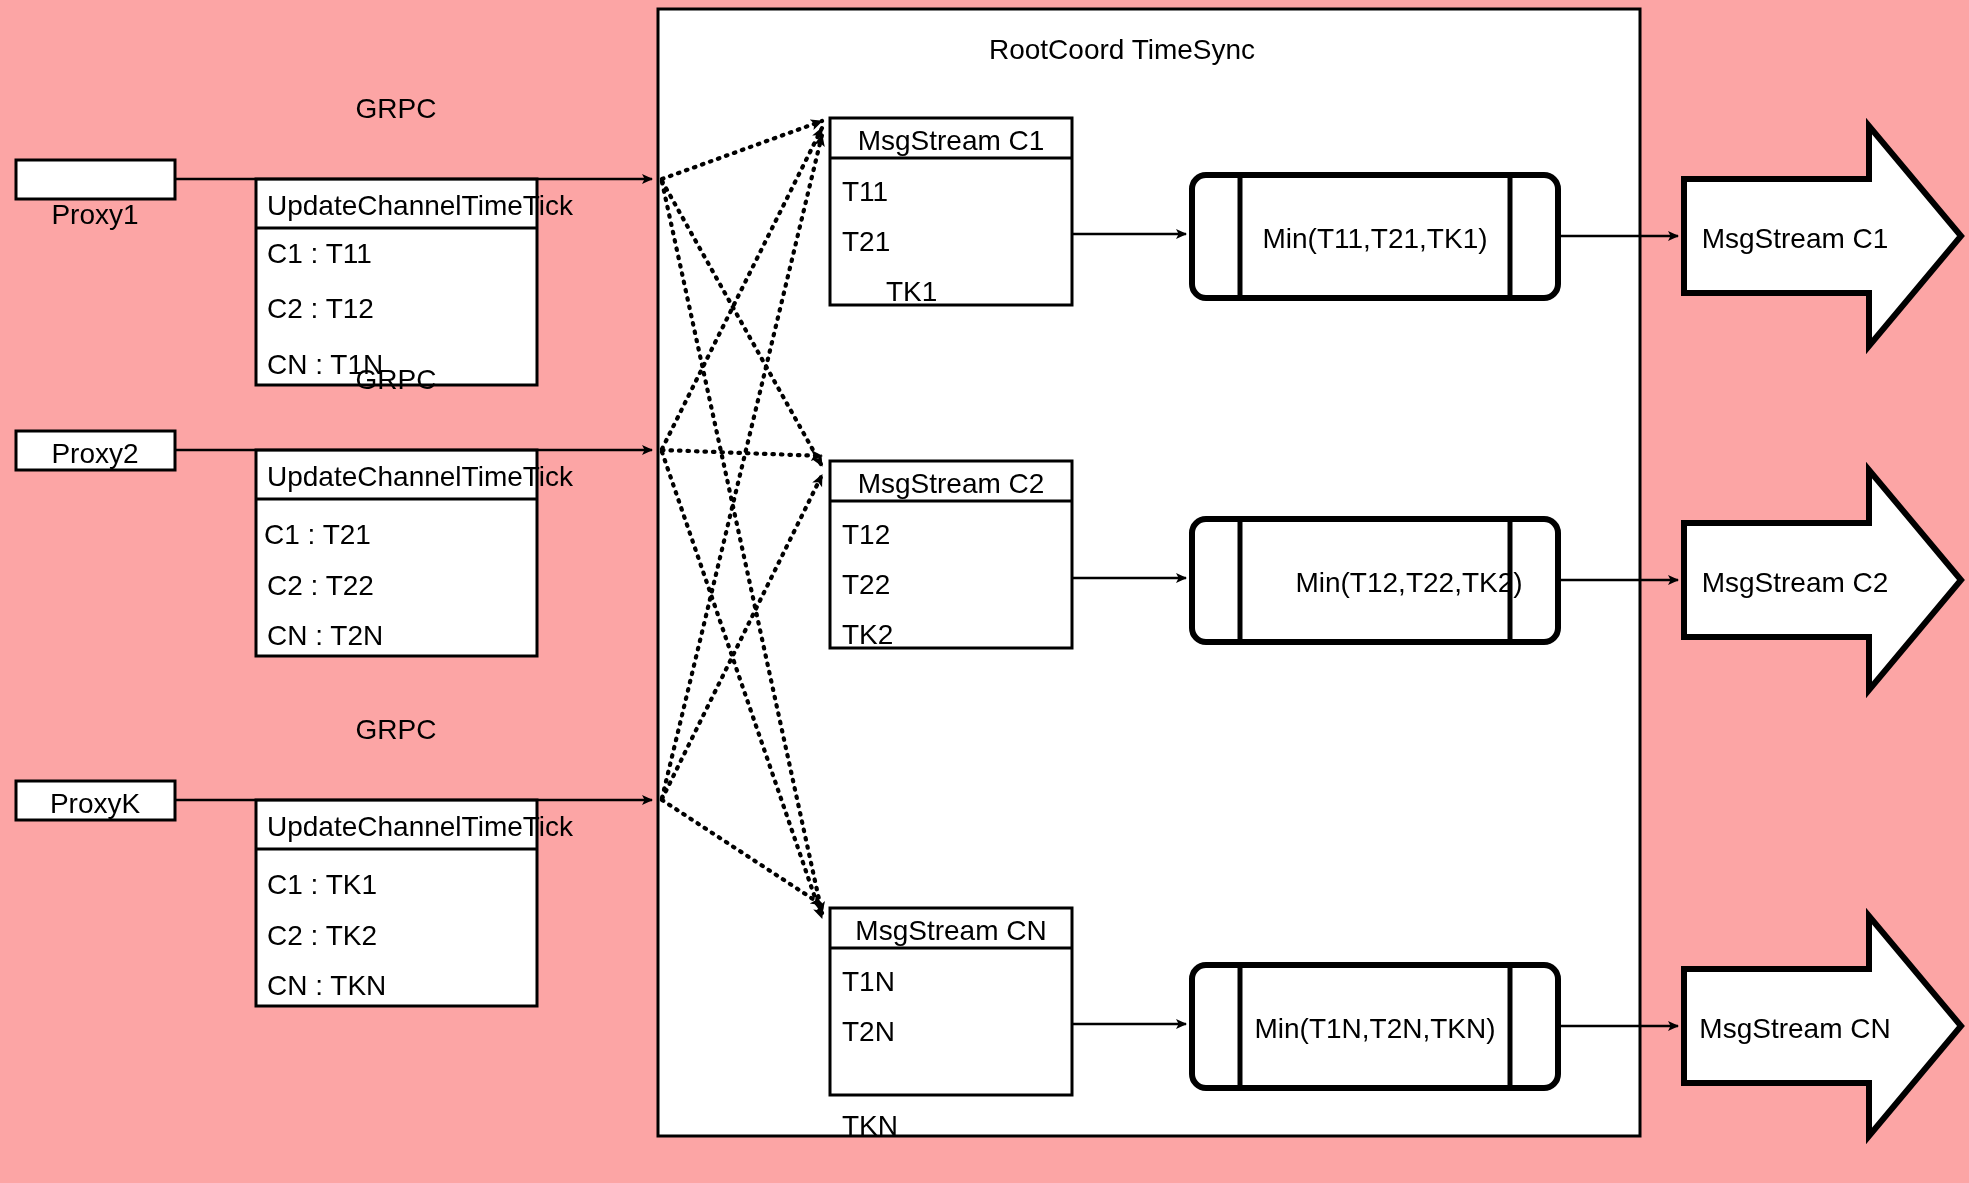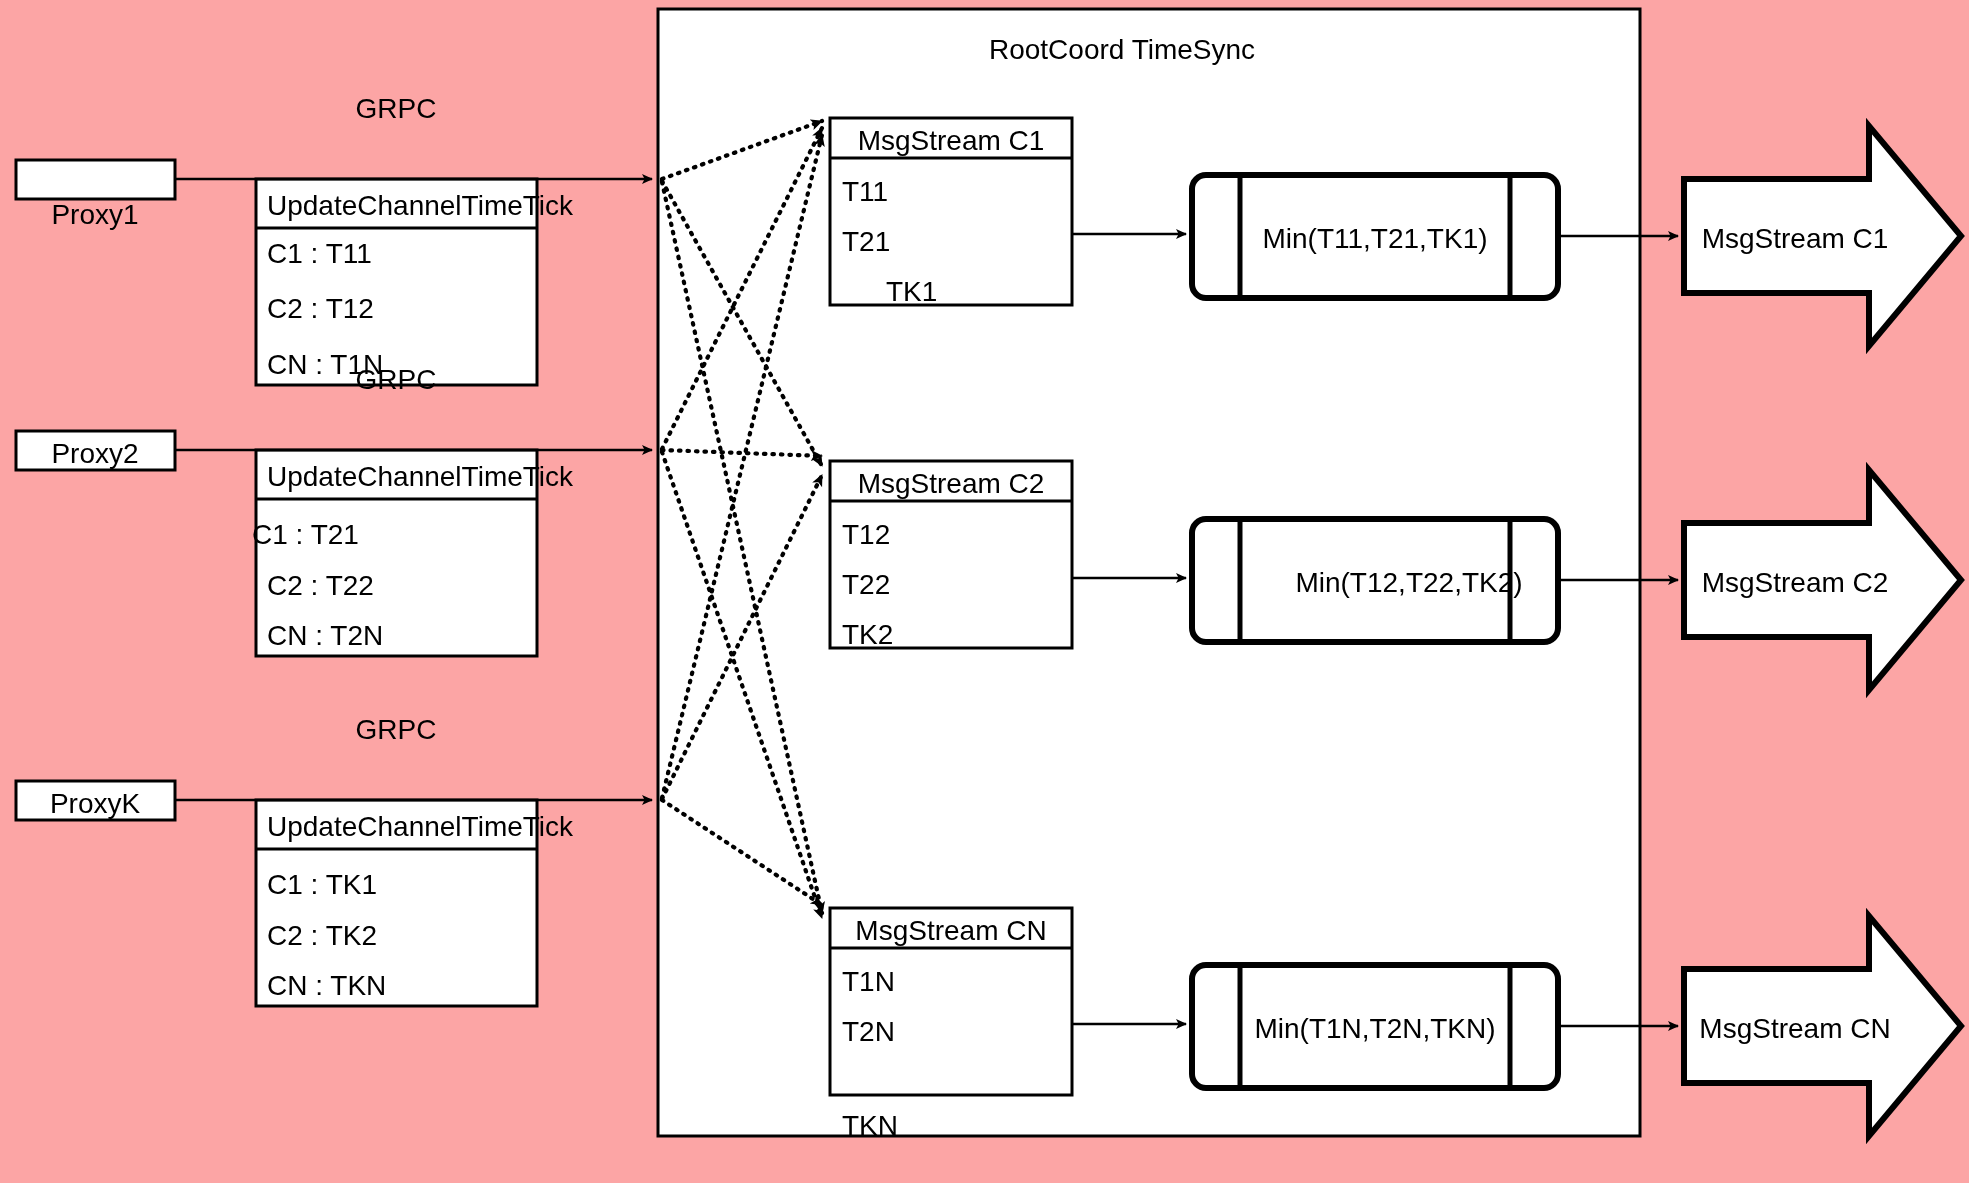--- a/index.html
+++ b/index.html
@@ -144,21 +144,21 @@
   <div class="txt f28" style="left:842px; top:178px;">T11</div>
   <div class="txt f28" style="left:842px; top:228px;">T21</div>
   <div class="txt f28" style="left:842px; top:278px;margin-left:44px;">TK1</div>
 
   <div class="txt c f28" style="left:1375px; top:225px;">Min(T11,T21,TK1)</div>
   <div class="txt c f28" style="left:1795px; top:225px;">MsgStream C1</div>
 
   <div class="txt c f28" style="left:95px; top:440px;">Proxy2</div>
   <div class="txt c f28" style="left:396px; top:366px;">GRPC</div>
   <div class="txt f28" style="left:267px; top:463px;">UpdateChannelTimeTick</div>
-  <div class="txt f28" style="left:252px; top:521px;">C1 :  T21</div>
+  <div class="txt f28" style="left:264px; top:521px;">C1 :  T21</div>
   <div class="txt f28" style="left:267px; top:572px;">C2 :  T22</div>
   <div class="txt f28" style="left:267px; top:622px;">CN : T2N</div>
 
   <div class="txt c f28" style="left:951px; top:470px;">MsgStream C2</div>
   <div class="txt f28" style="left:842px; top:521px;">T12</div>
   <div class="txt f28" style="left:842px; top:571px;">T22</div>
   <div class="txt f28" style="left:842px; top:621px;">TK2</div>
 
   <div class="txt c f28" style="left:1375px; top:569px;margin-left:34px;">Min(T12,T22,TK2)</div>
   <div class="txt c f28" style="left:1795px; top:569px;">MsgStream C2</div>

